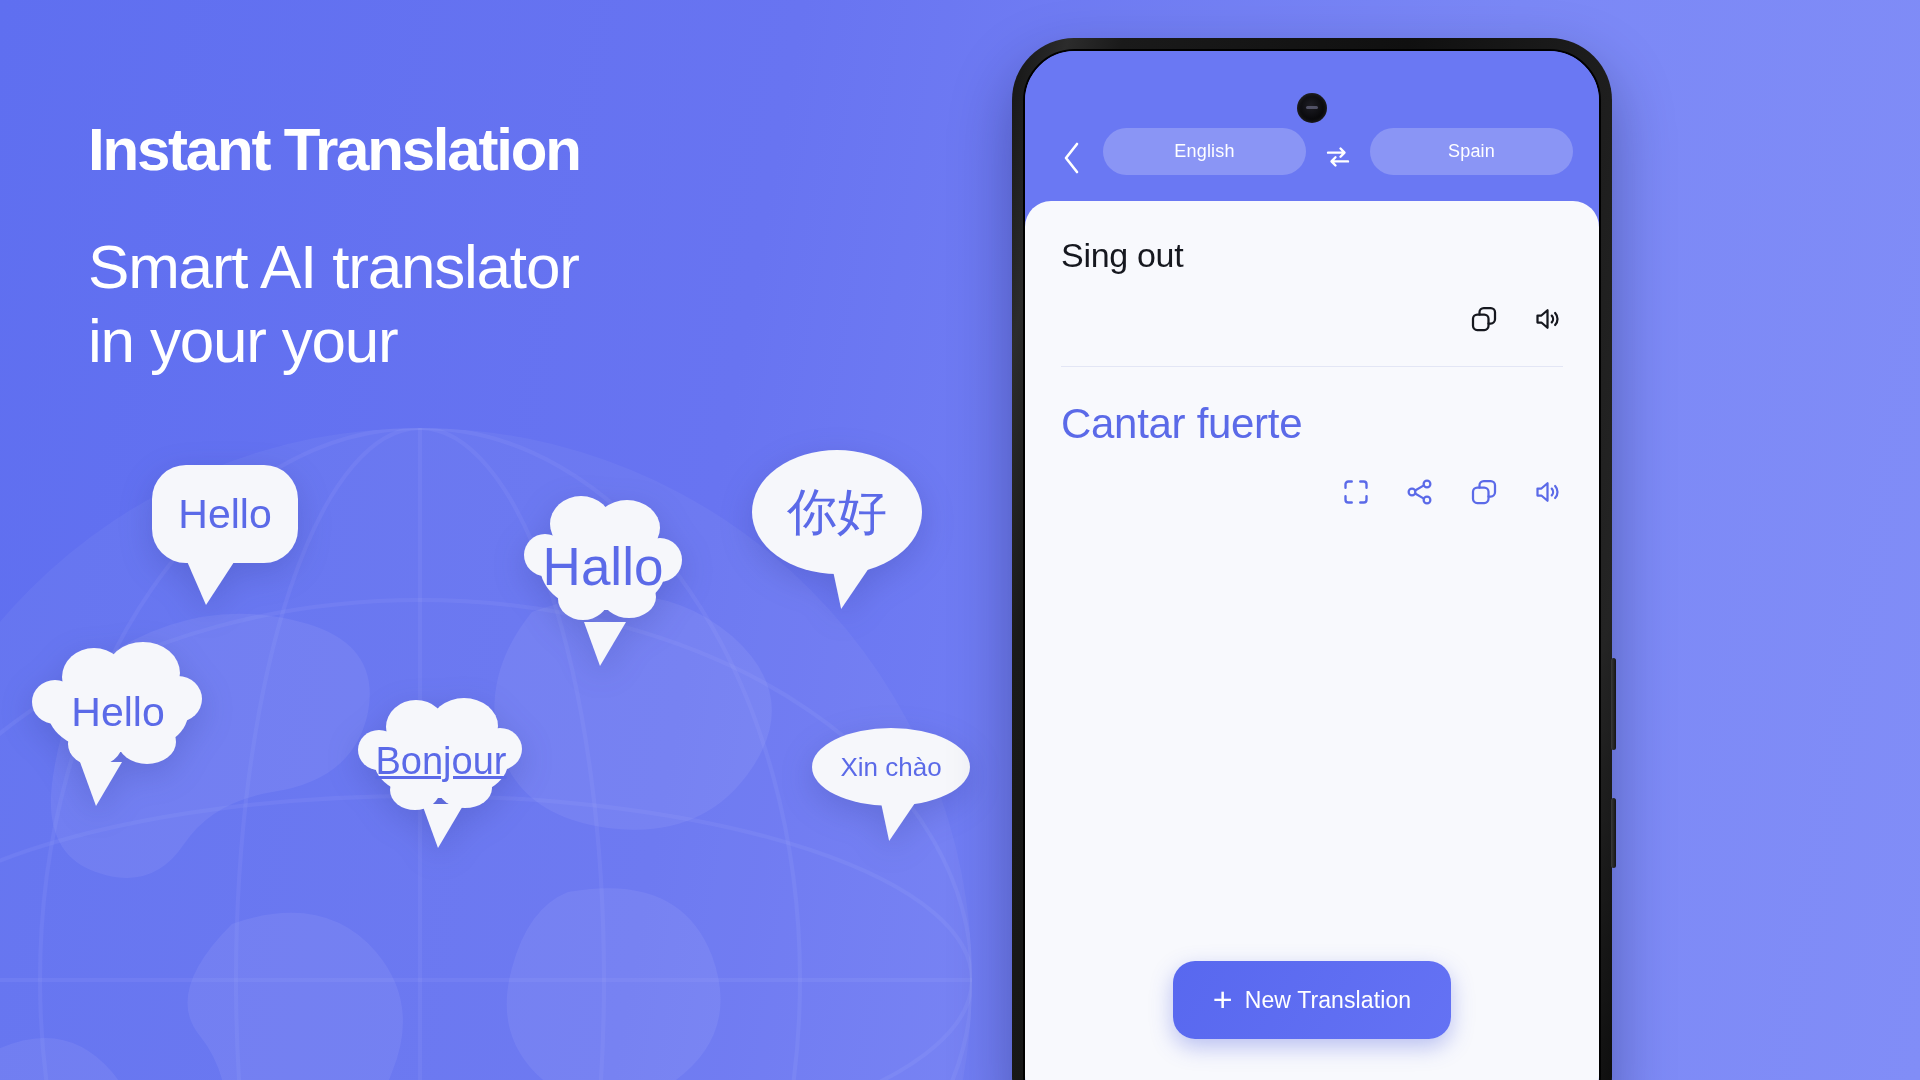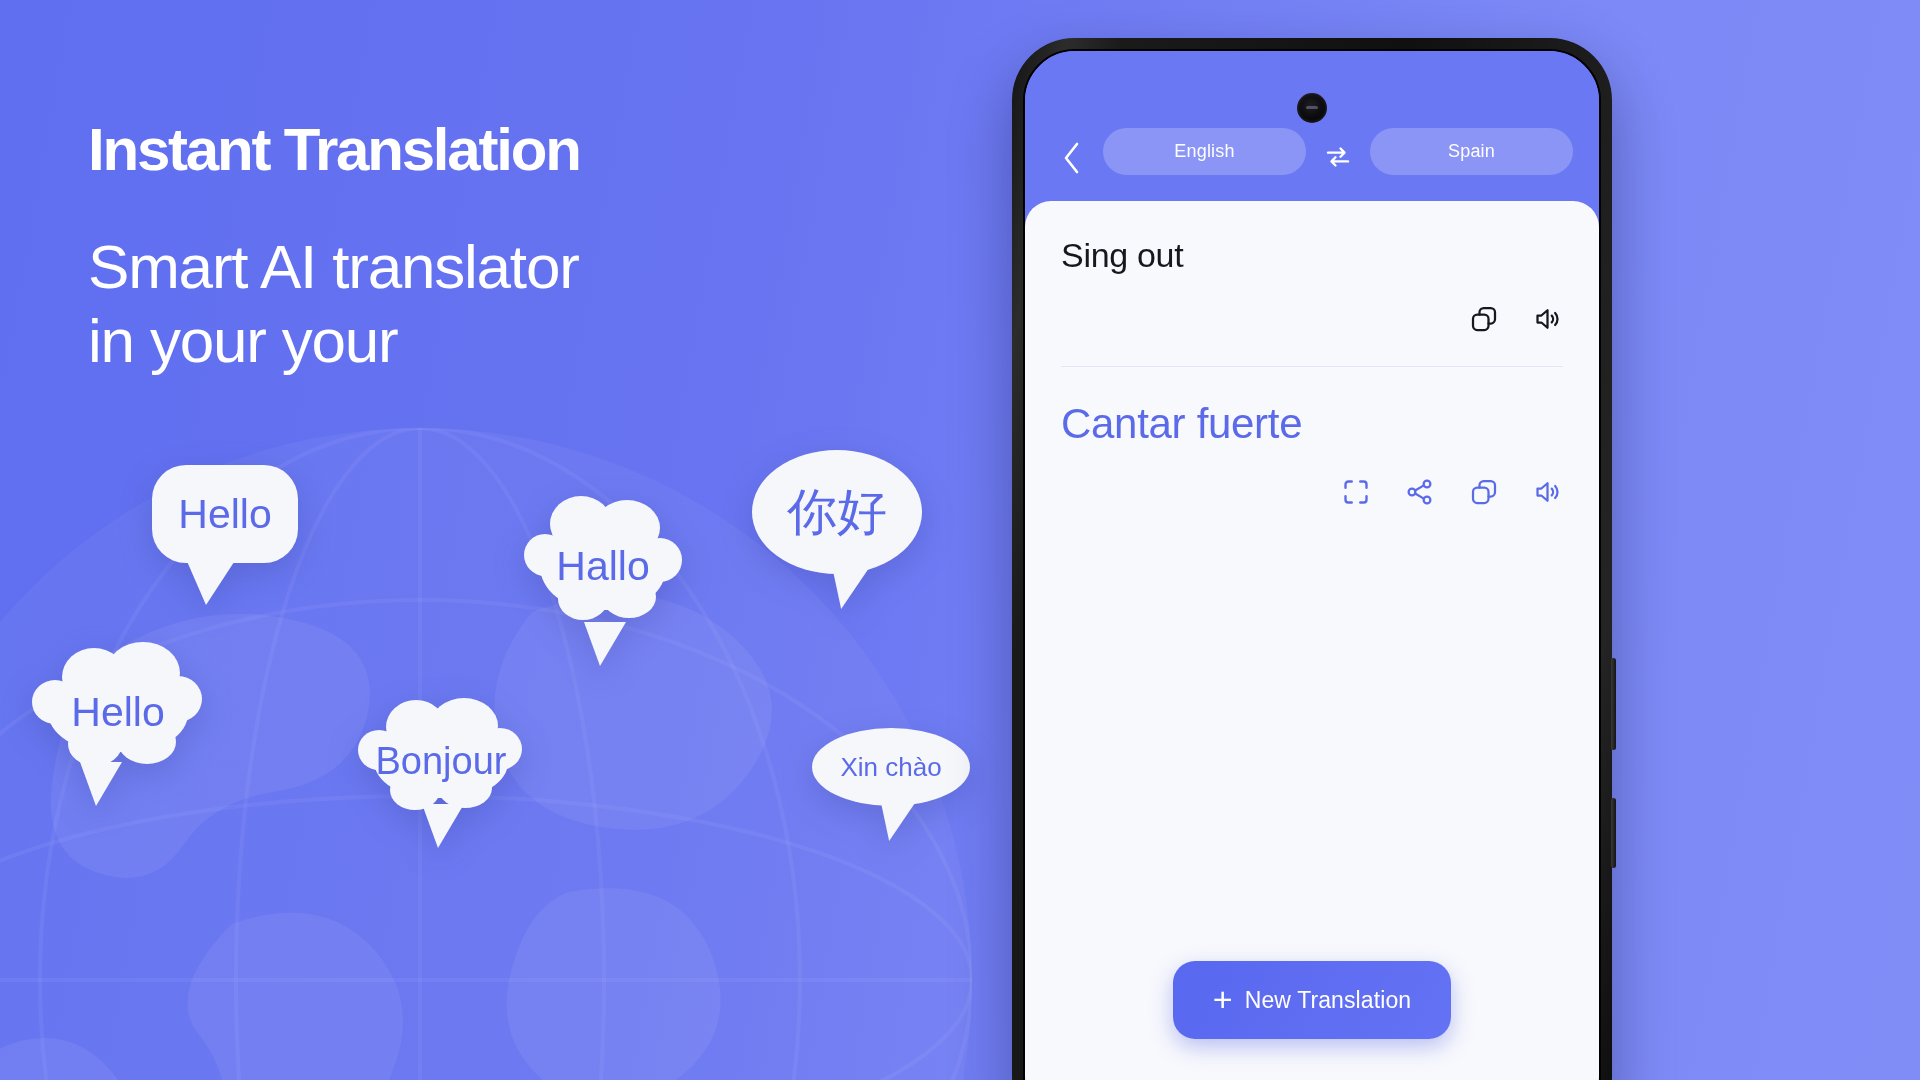--- a/index.html
+++ b/index.html
@@ -74,22 +74,22 @@
   .b-cloud .tail{
     position:absolute; z-index:2; width:0; height:0;
     border-left:16px solid transparent;
     border-right:26px solid transparent;
     border-top:44px solid #f6f7fb;
   }
 
   
   #bubble-hello { left:152px; top:465px;  width:146px; height:98px; font-size:41px; }
   #bubble-hola  { left:48px;  top:672px;  width:140px; height:80px; font-size:41px; }
-  #bubble-hallo { left:540px; top:522px;  width:126px; height:88px; font-size:41px; }
-  #bubble-bonjour{left:374px; top:724px;  width:134px; height:74px; font-size:38px; }
+  #bubble-hallo { left:540px; top:522px;  width:126px; height:88px; font-size:53px; }
+  #bubble-bonjour{left:374px; top:724px;  width:134px; height:74px; font-size:38px;text-decoration:underline; }
   #bubble-nihao { left:752px; top:450px;  width:170px; height:124px; font-size:50px; }
   #bubble-xinchao{left:812px; top:728px;  width:158px; height:78px; font-size:26px; }
 
   
   .phone {
     position:absolute; left:1012px; top:38px;
     width:600px; height:1100px;
     border-radius:62px;
     background:linear-gradient(100deg,#141414 0%,#2c2c2c 7%,#1a1a1a 14%,#101010 50%,#242424 88%,#0c0c0c 100%);
     box-shadow:0 26px 60px rgba(25,30,85,.40);

